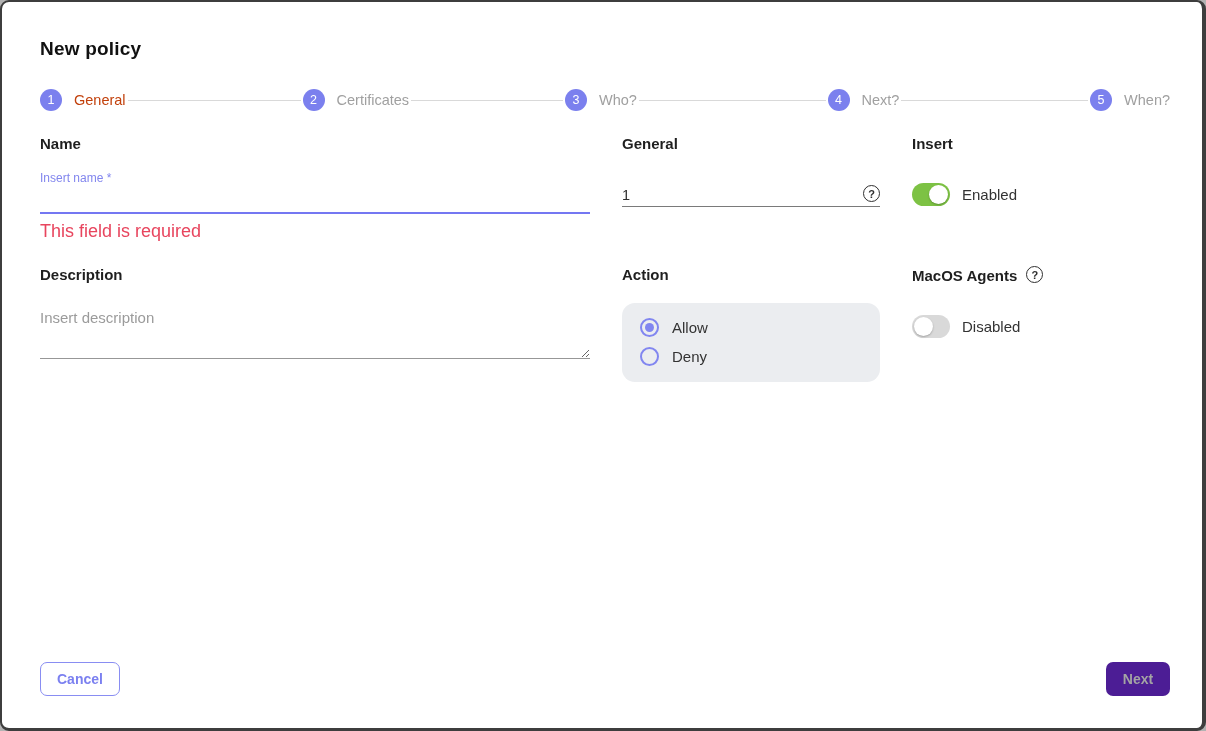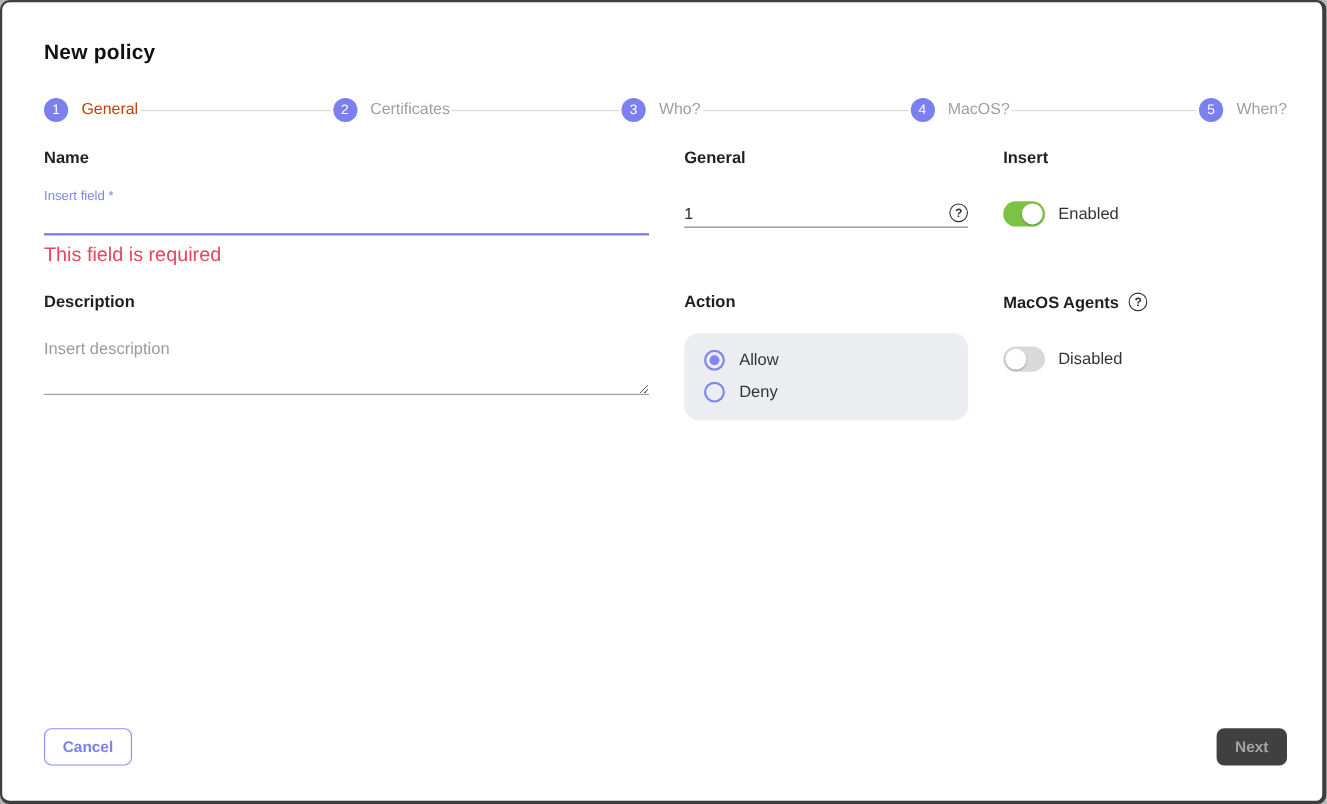--- a/index.html
+++ b/index.html
@@ -136,21 +136,21 @@
     display: inline-flex; align-items: center; justify-content: center;
   }
   .btn-cancel {
     min-width: 76px; padding: 0 16px;
     background: #ffffff; color: #7b80f0;
     border: 1px solid #898df2;
     cursor: pointer;
   }
   .btn-next {
     min-width: 64px; padding: 0 16px;
-    background: #404040; color: #a4a4a4;
+    background: #4c1d95; color: #a4a4a4;
     border: none;
   }
 </style>
 </head>
 <body>
 
 <div class="card">
   <div class="content">
     <h1 class="page-title">New policy</h1>
 
@@ -165,34 +165,34 @@
         <span class="step-label">Certificates</span>
         <span class="step-line"></span>
       </div>
       <div class="step">
         <span class="step-circle">3</span>
         <span class="step-label">Who?</span>
         <span class="step-line"></span>
       </div>
       <div class="step">
         <span class="step-circle">4</span>
-        <span class="step-label">MacOS?</span>
+        <span class="step-label">Next?</span>
         <span class="step-line"></span>
       </div>
       <div class="step">
         <span class="step-circle">5</span>
         <span class="step-label">When?</span>
       </div>
     </div>
 
     <div class="form-grid">
 
       <section>
         <div class="field-label">Name</div>
-        <div class="float-label">Insert field *</div>
+        <div class="float-label">Insert name *</div>
         <input class="name-input" type="text" value="" style="">
         <div class="field-error">This field is required</div>
       </section>
 
       <section>
         <div class="field-label">General</div>
         <div class="priority-row">
           <input class="priority-input" type="text" value="1" style="">
           <span class="help-circle">?</span>
         </div>

